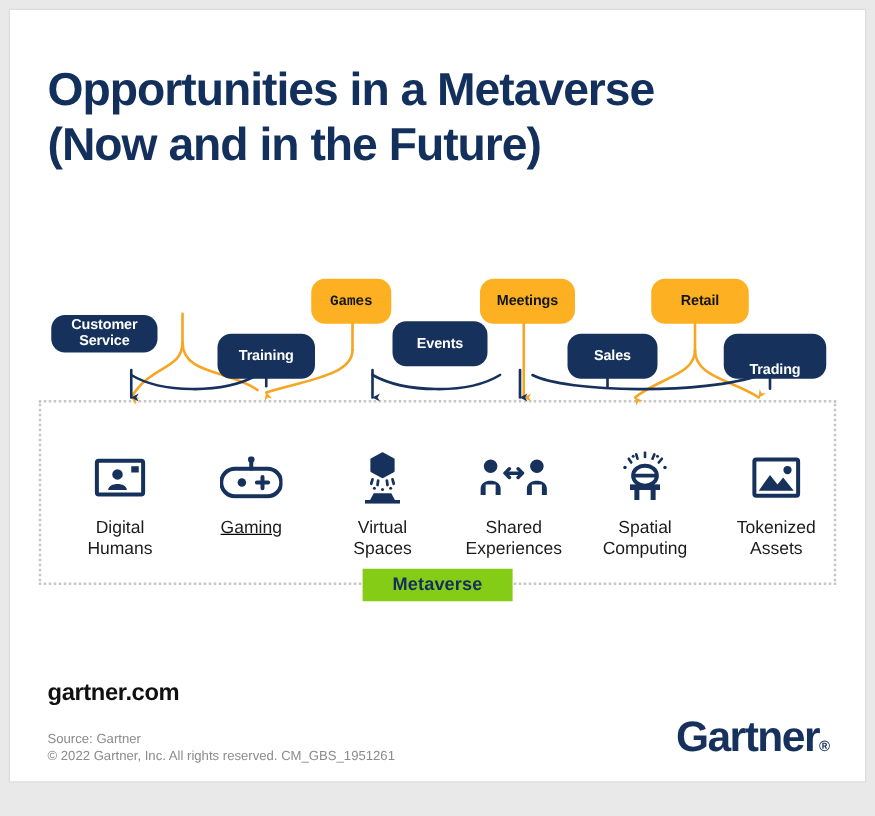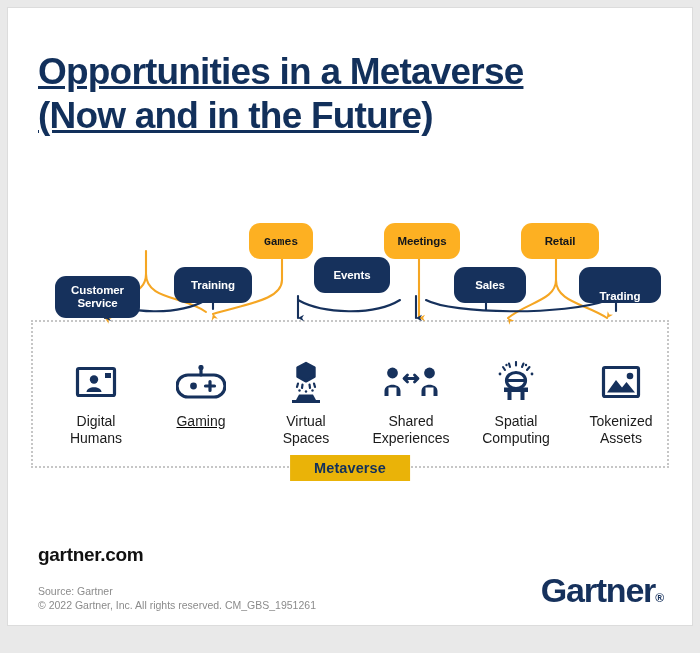--- a/index.html
+++ b/index.html
@@ -33,21 +33,20 @@
   #title {
     position: absolute;
     left: 30px;
     top: 42px;
     width: 640px;
     color: #12305b;
     font-size: 37px;
     line-height: 44px;
     font-weight: 700;
     letter-spacing: -0.8px;
-    text-decoration: underline;
   }
   #title .line { display: block; white-space: nowrap; }
 
   
   #stage {
     position: absolute;
     left: 0;
     top: 0;
     width: 684px;
     height: 617px;
@@ -79,21 +78,21 @@
     top: 312px;
     width: 638px;
     height: 148px;
     border: 2px dotted #c6c6c6;
   }
   #meta-label {
     position: absolute;
     left: 50%;
     top: 460px;
     transform: translate(-50%, -50%);
-    background: #eab308;
+    background: #84cc16;
     color: #12305b;
     font-size: 14.5px;
     font-weight: 700;
     padding: 5px 24px;
     letter-spacing: 0.1px;
     z-index: 6;
     text-align: center;
   }
 
   
@@ -211,21 +210,21 @@
     </div>
 
     <div class="pill orange" style="left:376px; top:215px; width:76px; height:36px;">
       <span>Meetings</span>
     </div>
 
     <div class="pill orange" style="left:513px; top:215px; width:78px; height:36px;">
       <span>Retail</span>
     </div>
 
-    <div class="pill navy" style="left:33px; top:268px; width:85px; height:42px;margin-left:14px;">
+    <div class="pill navy" style="left:33px; top:244px; width:85px; height:30px;">
       <span>
         <span>Customer</span><br>
         <span>Service</span>
       </span>
     </div>
 
     <div class="pill navy" style="left:166px; top:259px; width:78px; height:36px;">
       <span>Training</span>
     </div>
 

